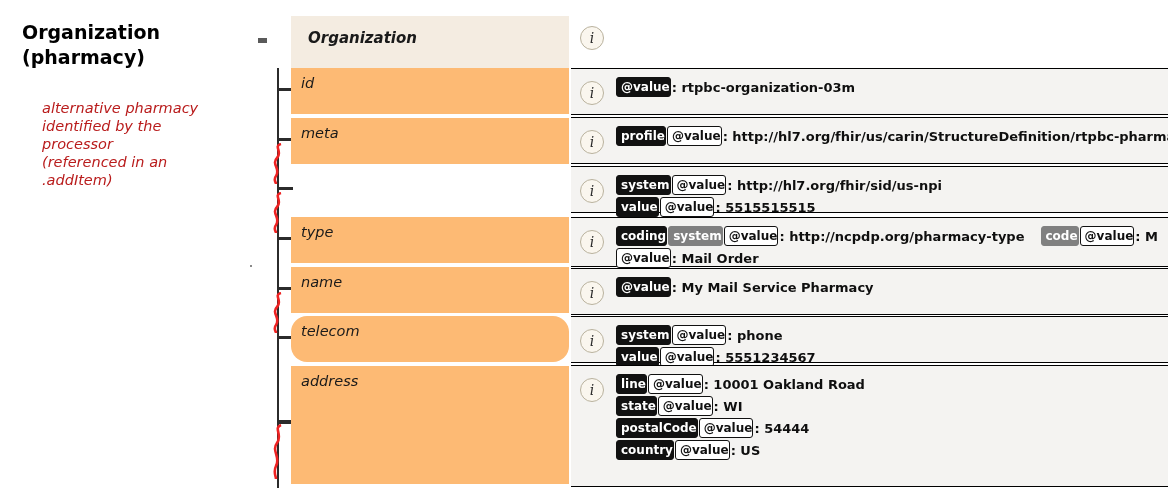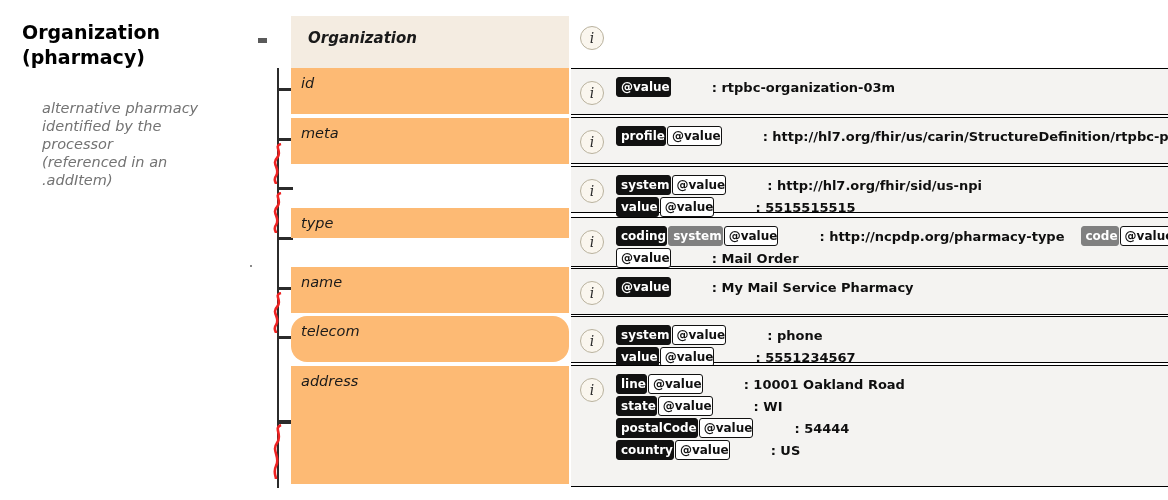--- a/index.html
+++ b/index.html
@@ -37,21 +37,21 @@
   }
   #left-note {
     position: absolute;
     left: 42px;
     top: 99px;
     width: 160px;
     font-family: "DejaVu Sans", sans-serif;
     font-style: italic;
     font-size: 14.5px;
     line-height: 18px;
-    color: #737373;
+    color: #b91c1c;
   }
 
   
   #tree-gutter {
     position: absolute;
     left: 250px;
     top: 0;
     width: 42px;
     height: 500px;
   }
@@ -190,21 +190,20 @@
   .badge.outline {
     background: #ffffff;
     color: #111111;
     border: 1.3px solid #111111;
   }
   .txt {
     font-family: "DejaVu Sans", sans-serif;
     font-weight: bold;
     font-size: 13px;
     color: #0f0f0f;
-    padding-left: 40px;
   }
   .gap {
     display: inline-block;
     width: 16px;
   }
 </style>
 </head>
 <body>
 
 <div id="left-panel">
@@ -238,21 +237,21 @@
   </svg>
   <svg class="squiggle" style="top:424px; height:56px;" viewBox="0 0 16 56">
     <path d="M11 1 C3 4, 13 11, 7 19 C1 27, 11 33, 6 42 C3 48, 6 52, 6 55" stroke="#ee2222" stroke-width="2.6" fill="none"></path>
   </svg>
 </div>
 
 <div id="label-column">
     <div class="label-cell header-cell" style="top: 16px; height: 52px;">Organization</div>
     <div class="label-cell" style="top: 68px; height: 46px;">id</div>
     <div class="label-cell" style="top: 118px; height: 46px;">meta</div>
-    <div class="label-cell" style="top: 208px; height: 30px;">type</div>
+    <div class="label-cell" style="top: 217px; height: 46px;">type</div>
     <div class="label-cell" style="top: 267px; height: 46px;">name</div>
     <div class="label-cell" style="top: 316px; height: 46px; border-radius: 16px;">telecom</div>
     <div class="label-cell" style="top: 366px; height: 118px;">address</div>
   </div>
 
 <div id="detail-panel">
     <div class="detail-row header-row" style="top: 14px; height: 52px;">
       <div class="info-icon">i</div>
       <div class="detail-body"></div>
     </div>

